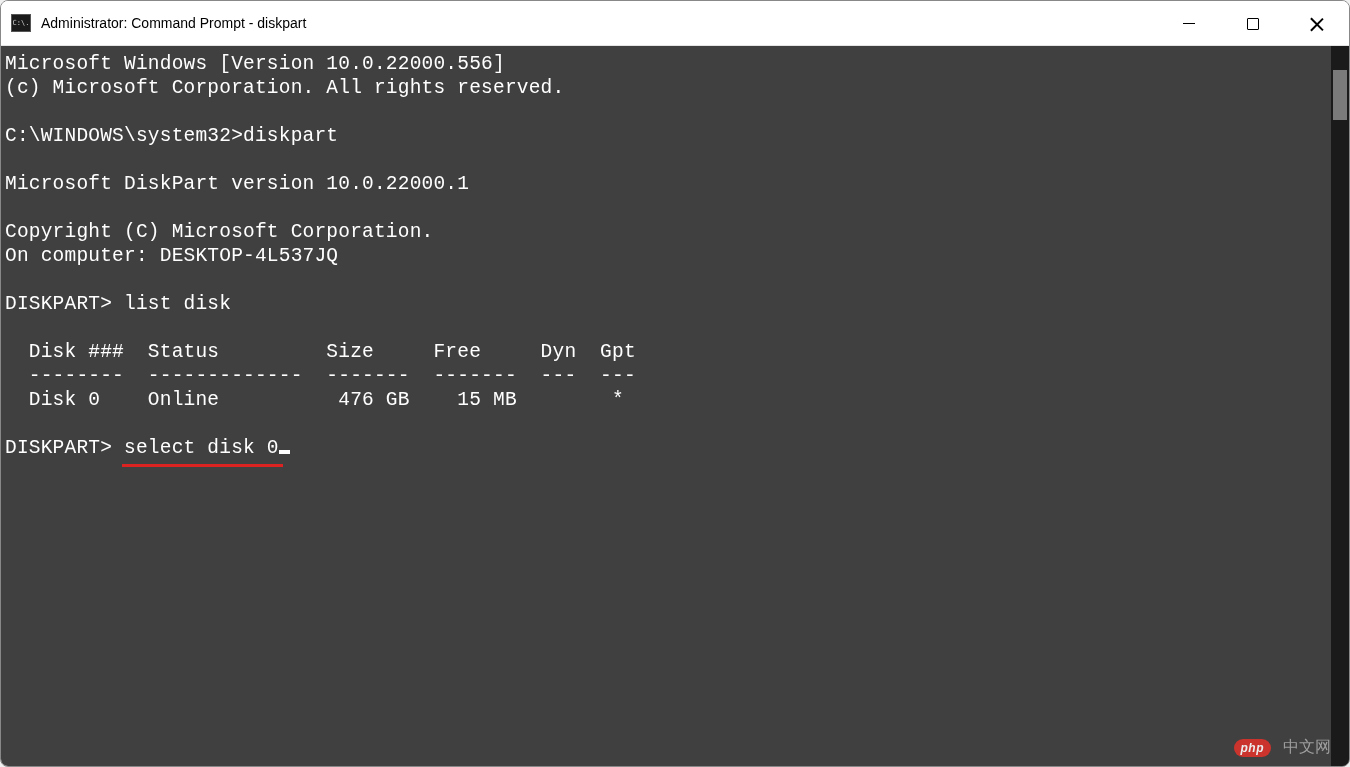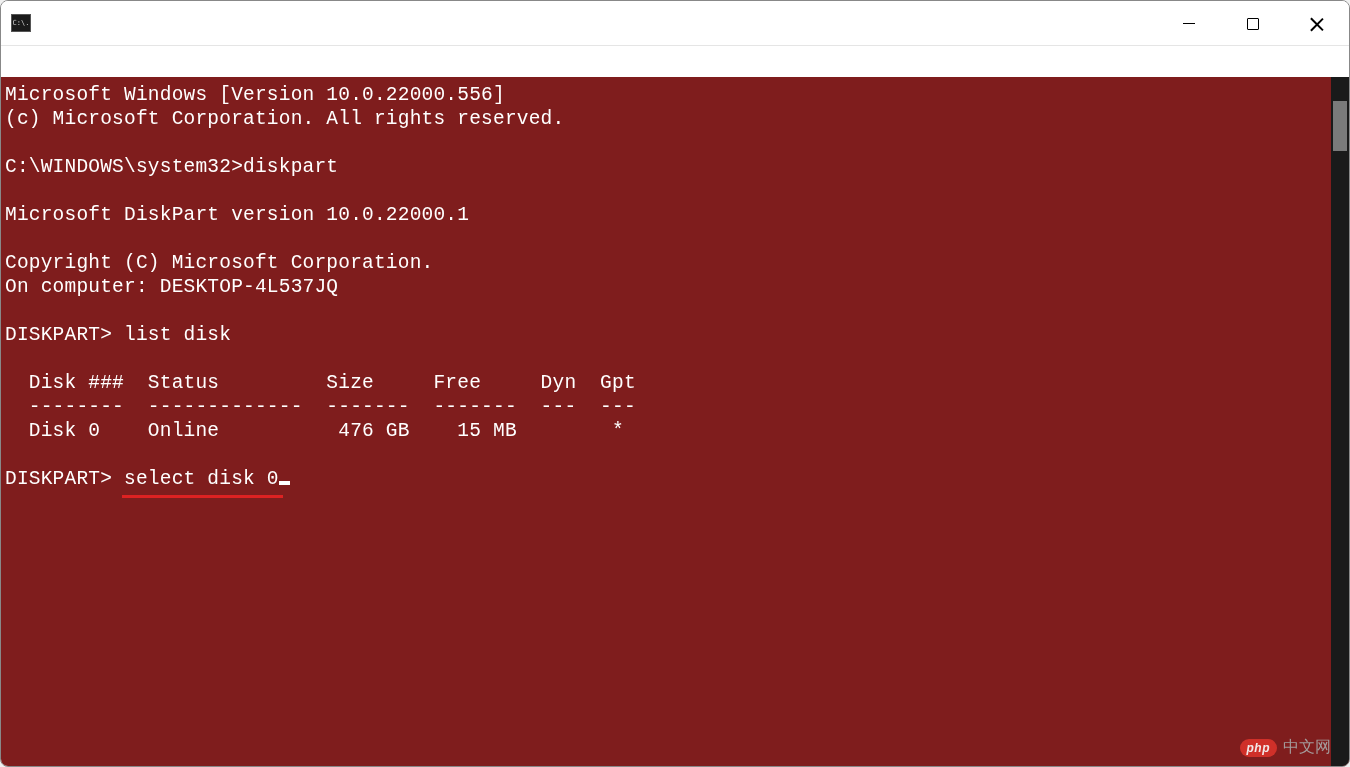--- a/index.html
+++ b/index.html
@@ -95,24 +95,23 @@
       left: 6px;
       top: -1px;
       width: 1.5px;
       height: 17px;
       background: #000;
     }
     .icon-close::before { transform: rotate(45deg); }
     .icon-close::after { transform: rotate(-45deg); }
     .terminal-area {
       flex: 1;
-      background: #7f1d1d;
-      position: relative;
-      display: flex;
-      margin-top: 31px;
+      background: #404040;
+      position: relative;
+      display: flex;
     }
     .terminal-content {
       flex: 1;
       color: #ffffff;
       font-family: Consolas, 'Courier New', monospace;
       font-size: 19.5px;
       line-height: 24px;
       padding: 6px 4px;
       white-space: pre;
       letter-spacing: 0.2px;
@@ -153,21 +152,21 @@
       height: 4px;
       background: #ffffff;
       vertical-align: -1px;
     }
     .watermark {
       position: absolute;
       right: 18px;
       bottom: 8px;
       display: flex;
       align-items: center;
-      gap: 6px;
+      gap: 12px;
       opacity: 0.9;
     }
     .wm-badge {
       background: #d9332b;
       color: #fff;
       font-size: 12px;
       font-weight: 700;
       padding: 2px 7px;
       border-radius: 10px;
       font-style: italic;
@@ -180,20 +179,21 @@
   </style>
 </head>
 <body>
 
 <div class="window">
 
   <div class="titlebar">
     <div class="app-icon">
       <span class="app-icon-inner">C:\.</span>
     </div>
+    <div class="title-text">Administrator: Command Prompt - diskpart</div>
     <div class="window-controls">
       <div class="win-btn">
         <div class="icon-min"></div>
       </div>
       <div class="win-btn">
         <div class="icon-max"></div>
       </div>
       <div class="win-btn close">
         <div class="icon-close"></div>
       </div>

